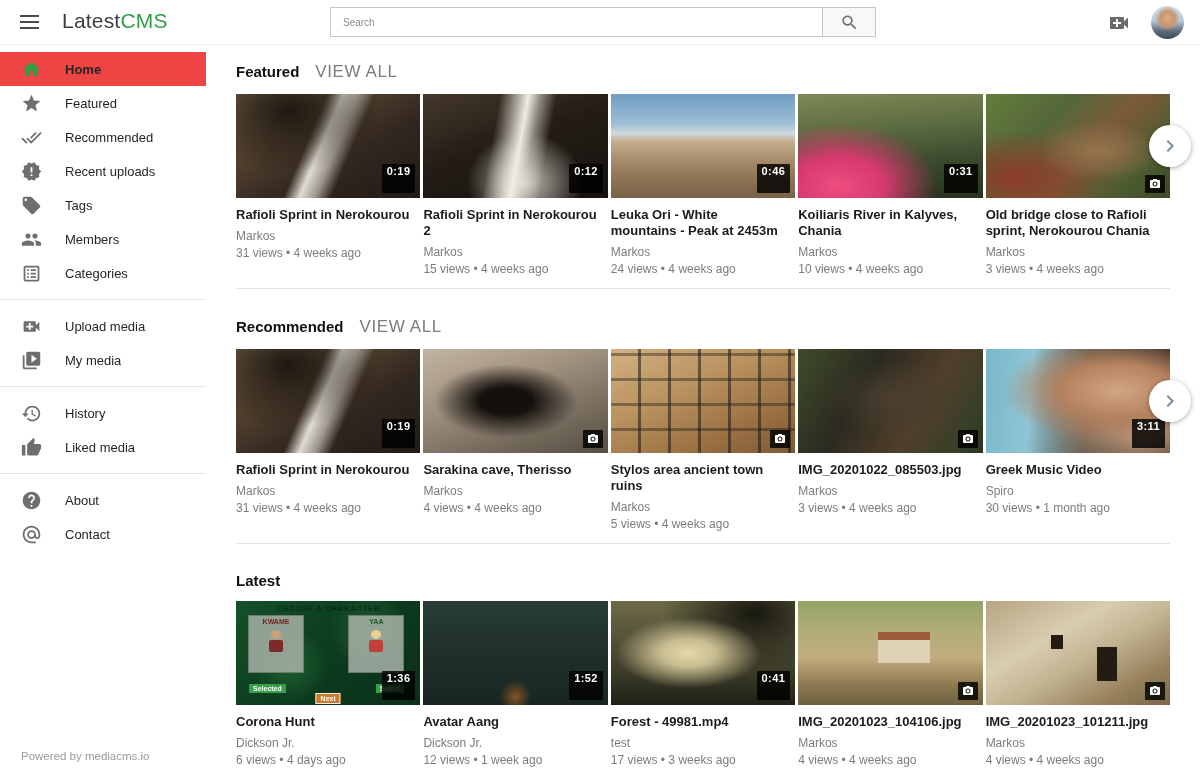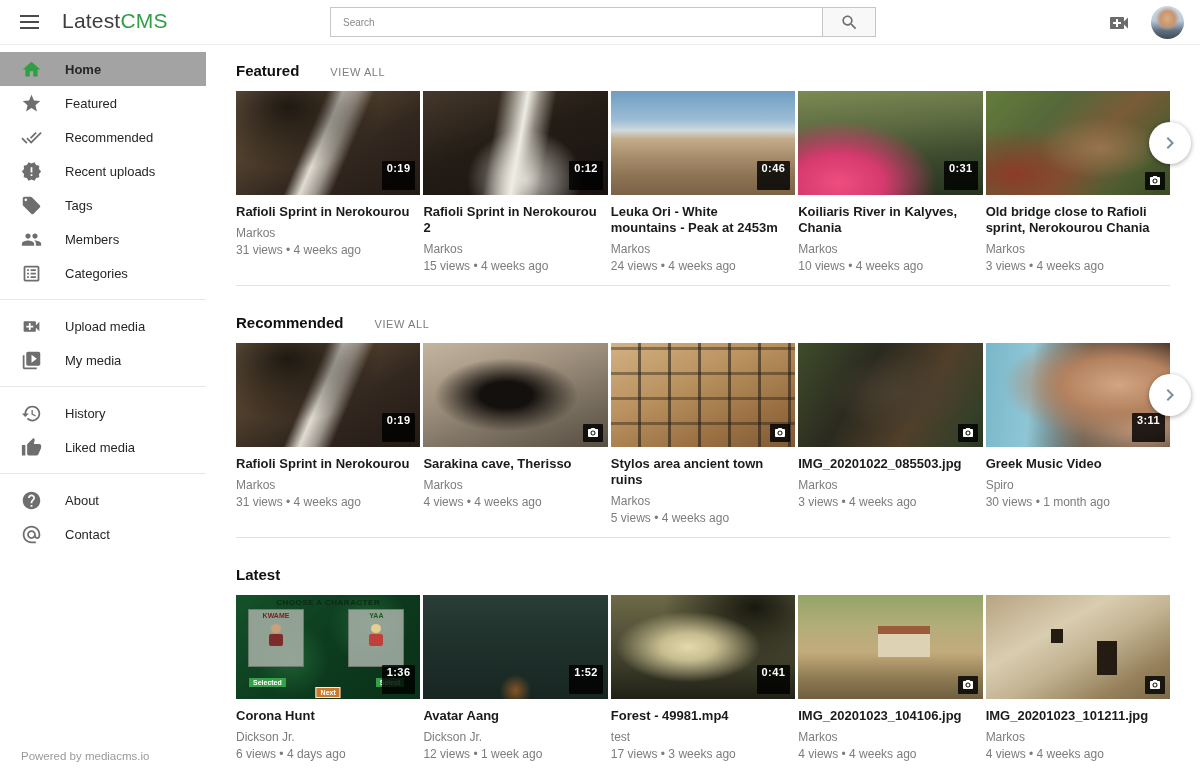--- a/index.html
+++ b/index.html
@@ -56,36 +56,36 @@
   aside {
     position:absolute; top:45px; left:0; width:206px; height:730px;
     background:#fff; padding-top:7px;
   }
   .side-item {
     height:34px; display:flex; align-items:center; padding-left:21px;
     font-size:13px; color:#262626; text-decoration:none; cursor:pointer;
   }
   .side-item .ico { margin-right:23px; }
   .side-item .ico svg { width:21px; height:21px; color:#6e6e6e; }
-  .side-item.active { background:#a3a3a3; font-weight:bold; }
+  .side-item.active { background:#ef4444; font-weight:bold; }
   .side-item.active .ico svg { color:#2f9e44; }
   .side-divider { border-top:1px solid #e6e6e6; margin:9px 0; }
   .side-footer {
     position:absolute; left:21px; bottom:13px; font-size:11.5px; color:#9a9a9a;
   }
 
   
   main {
     position:absolute; left:206px; top:45px; width:994px; height:730px;
     padding:17px 30px 0 30px; overflow:hidden;
   }
   .sec-head { display:flex; align-items:baseline; margin-bottom:12px; }
   .sec-title { font-size:15px; font-weight:bold; color:#111; margin:0; }
   .view-all {
-    margin-left:31px; font-size:11px; color:#7c7c7c; letter-spacing:.6px;
+    margin-left:16px; font-size:17px; color:#7c7c7c; letter-spacing:.6px;
     text-decoration:none; cursor:pointer;
   }
   .row-wrap { position:relative; }
   .cards { display:flex; gap:3px; }
   .card { flex:1; min-width:0; cursor:pointer; }
   .thumb { height:104px; position:relative; background-color:#888; overflow:hidden; }
   .badge {
     position:absolute; right:5px; bottom:5px; background:rgba(0,0,0,.82);
     color:#fff; font-size:11px; font-weight:bold; letter-spacing:.4px;
     padding:1px 5px 16px; border-radius:1px; z-index:3;

